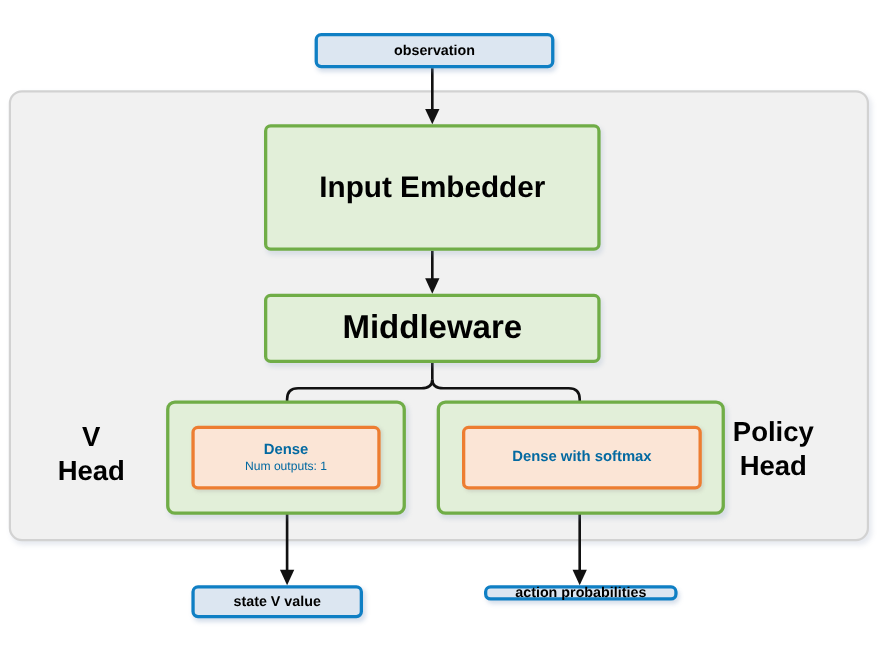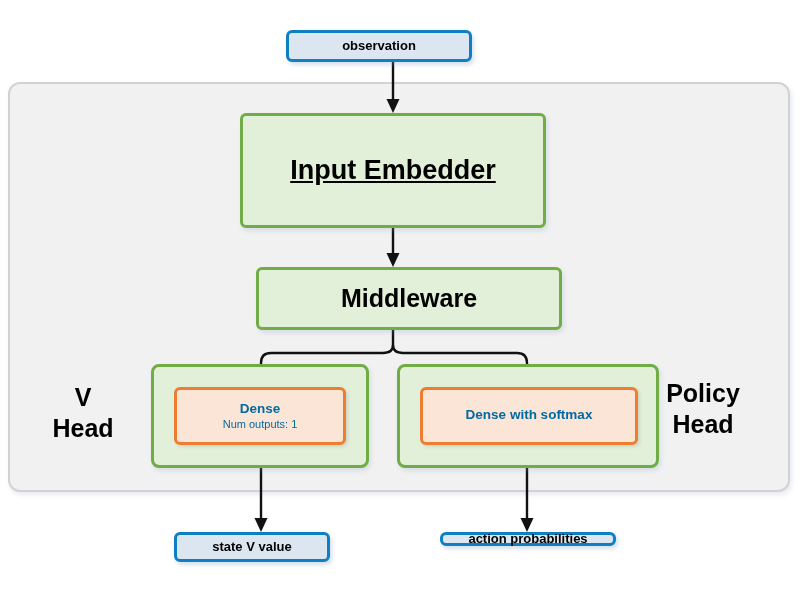--- a/index.html
+++ b/index.html
@@ -43,39 +43,39 @@
   
   .io-box {
     background: #dce6f1;
     border: 3px solid #0f7fc4;
     border-radius: 6px;
     color: #000000;
     font-weight: bold;
     font-size: 13px;
     box-shadow: 2px 3px 4px rgba(120,150,190,0.30);
   }
-  #observation-box { left: 286px; top: 30px; width: 186px; height: 32px; }
+  #observation-box { left: 286px; top: 30px; width: 218px; height: 32px; }
   #state-v-value-box { left: 174px; top: 532px; width: 156px; height: 30px; }
   #action-probabilities-box { left: 440px; top: 532px; width: 176px; height: 14px; }
 
   
   .green-box {
     background: #e2efd9;
     border: 3px solid #70ad47;
     border-radius: 6px;
     color: #000000;
     box-shadow: 2px 3px 4px rgba(130,160,190,0.22);
   }
   #input-embedder-box {
     left: 240px; top: 113px; width: 306px; height: 115px;
-    font-size: 27px; font-weight: bold; text-decoration: underline;
+    font-size: 27px; font-weight: bold;
   }
   #middleware-box {
-    left: 256px; top: 267px; width: 306px; height: 63px;
-    font-size: 25px; font-weight: bold;
+    left: 240px; top: 267px; width: 306px; height: 63px;
+    font-size: 30px; font-weight: bold;
   }
 
   
   .head-group {
     background: #e2efd9;
     border: 3px solid #70ad47;
     border-radius: 8px;
     box-shadow: 2px 3px 4px rgba(130,160,190,0.22);
   }
   #v-head-group { left: 151px; top: 364px; width: 218px; height: 104px; }

